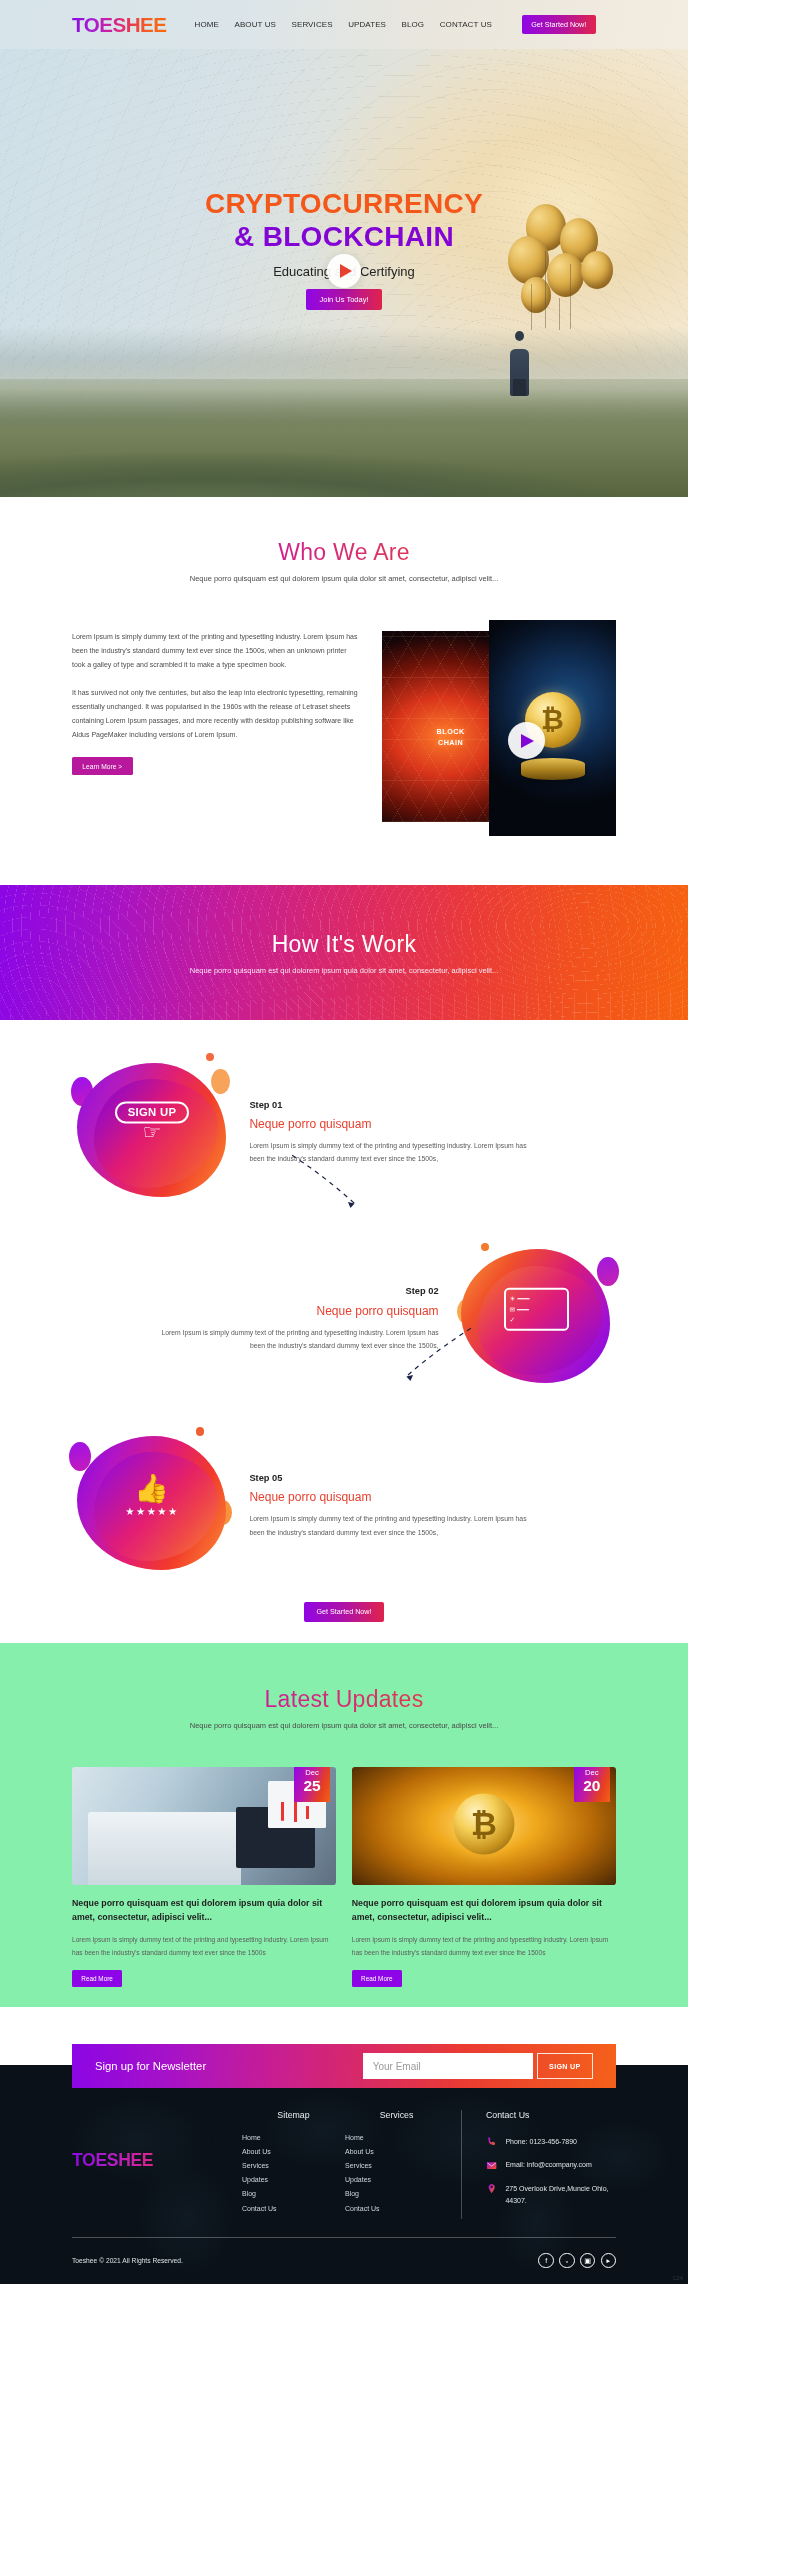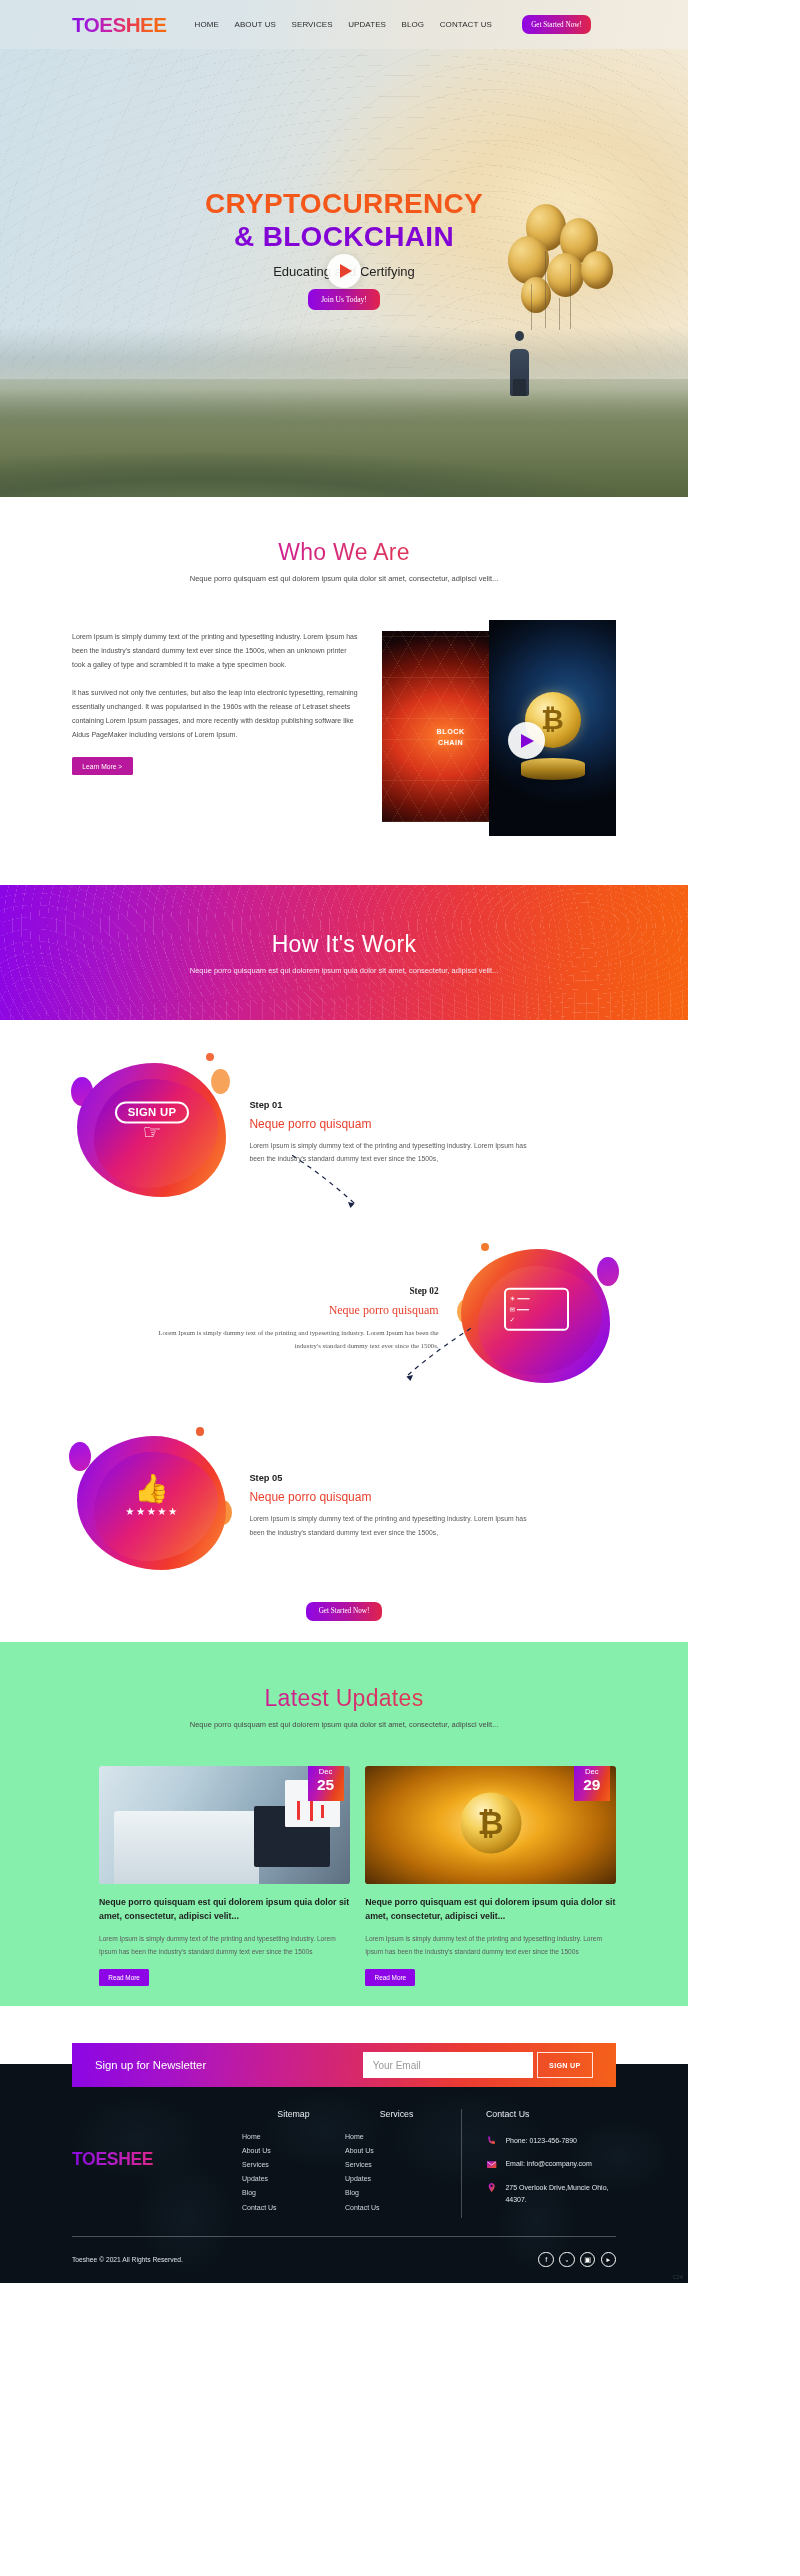--- a/index.html
+++ b/index.html
@@ -27,24 +27,23 @@
     -webkit-text-fill-color:transparent; color:transparent;
     white-space:nowrap;
   }
   .nav { display:flex; align-items:center; gap:15.5px; margin-left:28px; }
   .nav a {
     font-size:8px; color:#2b2b2b; text-decoration:none;
     letter-spacing:0.1px; white-space:nowrap;
   }
   .btn-grad {
     background:linear-gradient(90deg,#8f06e4 0%,#b3139f 55%,#e0234c 100%);
-    color:#fff; border:none; border-radius:7px;
+    color:#fff; border:none; border-radius:2px;
     font-size:7.2px; padding:5.2px 9.3px; cursor:pointer;
     white-space:nowrap;
-    font-family:Liberation Serif, serif;
   }
   .nav-cta { margin-left:14.4px; }
 
   
   .hero {
     height:448px; position:relative; overflow:hidden;
     background:
       linear-gradient(to bottom, rgba(0,0,0,0) 62%, rgba(40,60,40,.35) 78%, rgba(25,45,30,.75) 92%, rgba(20,40,25,.9) 100%),
       radial-gradient(ellipse 361px 258px at 82% 35%, #f7e7c0 0%, #efdcb4 28%, rgba(226,214,186,0) 72%),
       linear-gradient(105deg,#cfe0e8 0%,#d5e1e6 30%,#e6e3d6 58%,#f2e9d6 78%,#f6eedd 100%);
@@ -248,34 +247,34 @@
   }
   .hand { font-size:20.6px; display:block; margin-top:-3.1px; }
   .card-icon {
     display:inline-block; width:65px; border:2.1px solid #fff; border-radius:5.2px;
     padding:4.1px; text-align:left; font-size:6.7px; line-height:1.5;
   }
   .badge-icon { font-size:28px; display:block; line-height:1; }
   .stars { font-size:10.3px; letter-spacing:1.5px; display:block; margin-top:2.1px; }
 
   .step-text { flex:1; padding:0 12.4px; }
-  .step.right .step-text { text-align:right;font-family:Liberation Serif, serif; }
+  .step.right .step-text { text-align:right; }
   .step-num { font-size:9.3px; font-weight:bold; color:#222; }
   .step-head { font-size:12px; color:#e8402e; margin-top:7.2px; font-weight:400; }
   .step-desc {
     font-size:6.8px; color:#5a5a5a; line-height:1.95; margin-top:8.2px; max-width:289px;
   }
   .step.right .step-desc { margin-left:auto; }
   .arrow-svg { position:absolute; z-index:4; }
   .get-started-wrap { text-align:center; margin-top:13.4px; }
   .get-started-wrap .btn-grad { padding:5.7px 12.4px; font-size:7.2px; }
 
   
   .updates { padding:43px 0 20.6px; background:#86efac; }
-  .cards { display:flex; gap:15.5px; padding:0 72px; margin-top:37px;margin-left:27px; }
+  .cards { display:flex; gap:15.5px; padding:0 72px; margin-top:37px; }
   .card { flex:1; }
   .card-img { position:relative; height:118px; border-radius:3.1px; overflow:hidden; }
   .card-img.a {
     background:linear-gradient(120deg,#d8e5ec 0%,#b9cfdb 30%,#8fa9bb 60%,#5d6f80 100%);
   }
   .card-img.a .desk {
     position:absolute; left:6%; bottom:0; width:58%; height:62%;
     background:linear-gradient(to bottom,#eef3f6,#ccd8df);
     border-radius:3.1px 3.1px 0 0;
   }
@@ -581,21 +580,21 @@
         <h3>Neque porro quisquam est qui dolorem ipsum quia dolor sit amet, consectetur, adipisci velit...</h3>
         <p>Lorem Ipsum is simply dummy text of the printing and typesetting industry. Lorem Ipsum has been the industry's standard dummy text ever since the 1500s</p>
         <button class="read">Read More</button>
       </div>
 
       <div class="card">
         <div class="card-img b">
           <div class="bigcoin">₿</div>
           <div class="date-badge">
             <div class="m">Dec</div>
-            <div class="d">29</div>
+            <div class="d">20</div>
           </div>
         </div>
         <h3>Neque porro quisquam est qui dolorem ipsum quia dolor sit amet, consectetur, adipisci velit...</h3>
         <p>Lorem Ipsum is simply dummy text of the printing and typesetting industry. Lorem Ipsum has been the industry's standard dummy text ever since the 1500s</p>
         <button class="read">Read More</button>
       </div>
     </div>
   </div>
 
   <div class="nlwrap">

